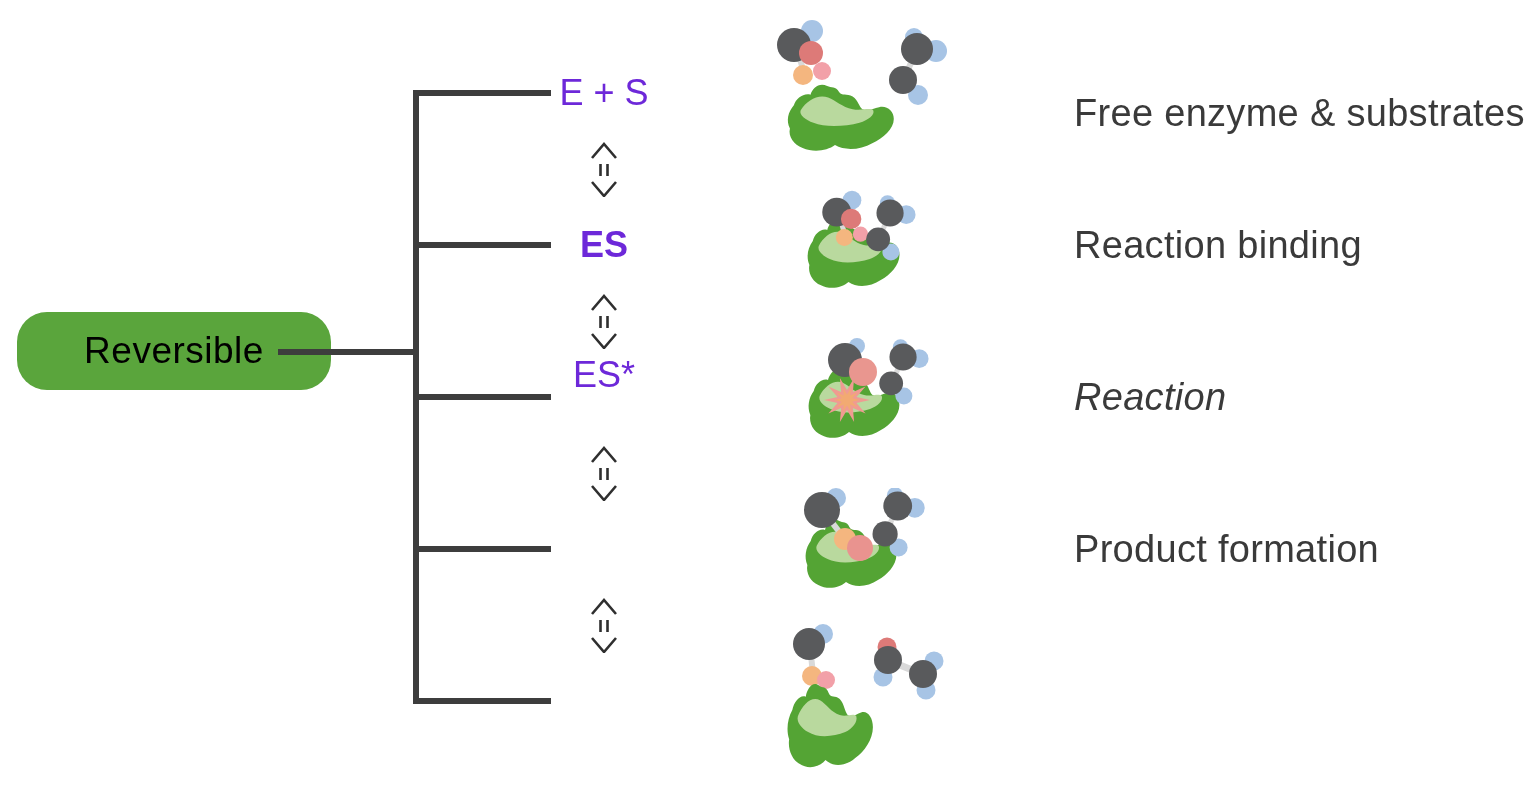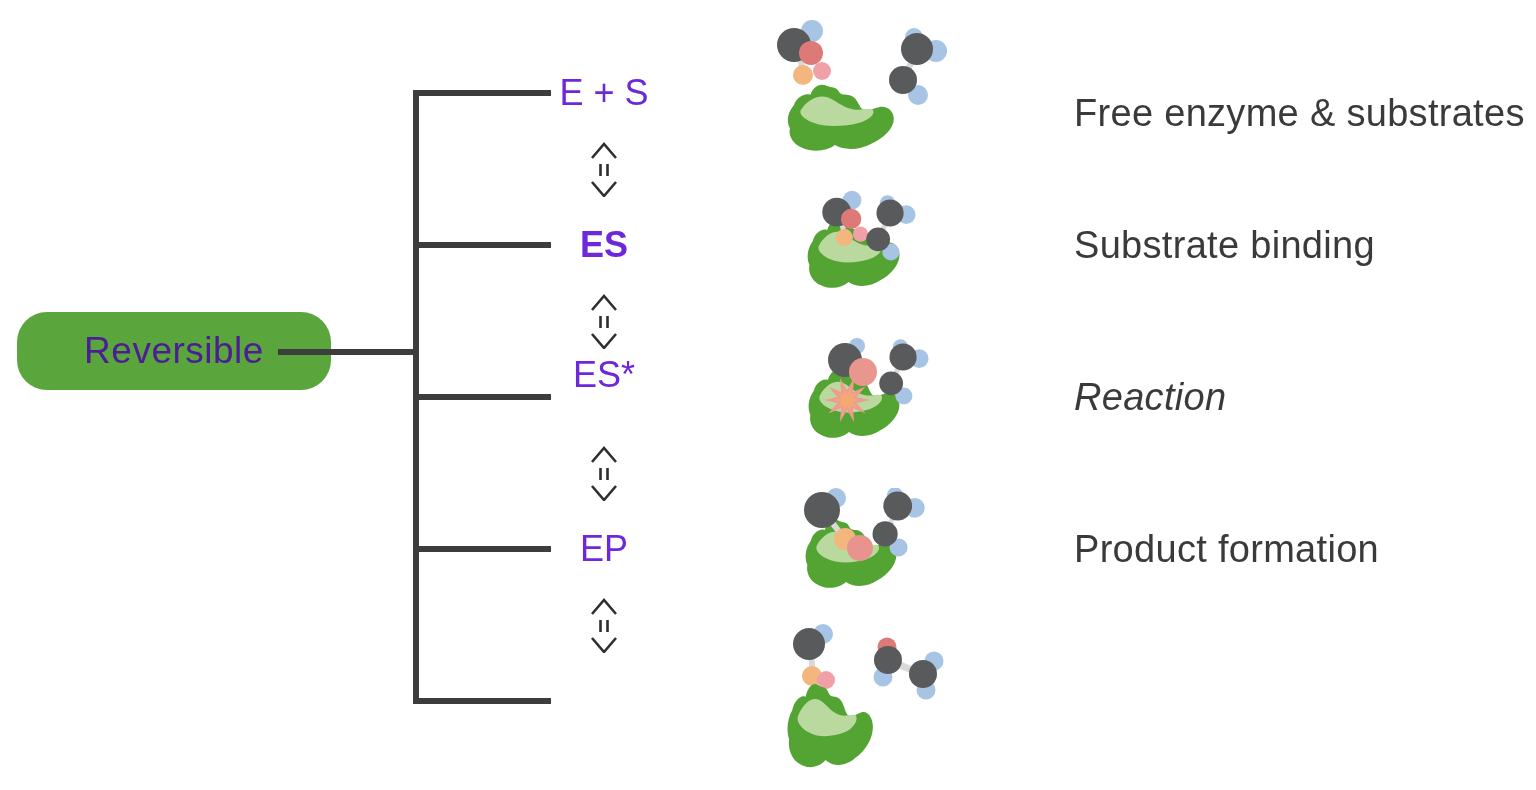--- a/index.html
+++ b/index.html
@@ -6,21 +6,21 @@
   .canvas{
     position:relative;
     width:1536px;height:790px;
     background:#ffffff;
     font-family:"Liberation Sans","DejaVu Sans",sans-serif;
     overflow:hidden;
   }
   
   .rev-box{
     position:absolute;left:17px;top:312px;width:314px;height:78px;
-    background:#5aa53c;color:#4c1d95;
+    background:#5aa53c;color:#000000;
     display:flex;align-items:center;justify-content:center;
     font-size:37px;letter-spacing:0.5px;border-radius:30px;
   }
   
   .line{position:absolute;background:#3d3d3d;}
   .main-connector{left:278px;top:349px;width:141px;height:6px;}
   .v-line{left:413px;top:90px;width:6px;height:614px;}
   .branch{left:413px;width:138px;height:6px;}
   .b0{top:90px;} .b1{top:242px;} .b2{top:394px;} .b3{top:546px;} .b4{top:698px;}
   
@@ -85,21 +85,20 @@
   <div class="line v-line"></div>
   <div class="line branch b0"></div>
   <div class="line branch b1"></div>
   <div class="line branch b2"></div>
   <div class="line branch b3"></div>
   <div class="line branch b4"></div>
 
   <div class="formula f0">E + S</div>
   <div class="formula f1">ES</div>
   <div class="formula f2">ES*</div>
-  <div class="formula f3">EP</div>
 
   <svg class="rev-arrow a0" viewBox="0 0 30 56">
     <path d="M3 17 L15 3 L27 17" fill="none" stroke="#2f2f2f" stroke-width="2.6"></path>
     <line x1="11.5" y1="23" x2="11.5" y2="35" stroke="#2f2f2f" stroke-width="2.6"></line>
     <line x1="18.5" y1="23" x2="18.5" y2="35" stroke="#2f2f2f" stroke-width="2.6"></line>
     <path d="M3 41 L15 55 L27 41" fill="none" stroke="#2f2f2f" stroke-width="2.6"></path>
   </svg>
   <svg class="rev-arrow a1" viewBox="0 0 30 56">
     <path d="M3 17 L15 3 L27 17" fill="none" stroke="#2f2f2f" stroke-width="2.6"></path>
     <line x1="11.5" y1="23" x2="11.5" y2="35" stroke="#2f2f2f" stroke-width="2.6"></line>
@@ -191,17 +190,17 @@
       <line x1="120" y1="45" x2="152" y2="58" stroke="#d9d9d9" stroke-width="7"></line>
       <circle cx="118" cy="44" r="14" fill="#595a5c"></circle>
       <circle cx="153" cy="58" r="14" fill="#595a5c"></circle>
     </g>
     <g>
         <use href="#enzyme" transform="translate(16,66) scale(0.79,1.22)"></use>
       </g>
   </svg>
 
   <div class="desc d0">Free enzyme &amp; substrates</div>
-  <div class="desc d1">Substrate binding</div>
+  <div class="desc d1">Reaction binding</div>
   <div class="desc d2">Reaction</div>
   <div class="desc d3">Product formation</div>
 
 </div>
 
 </body></html>

